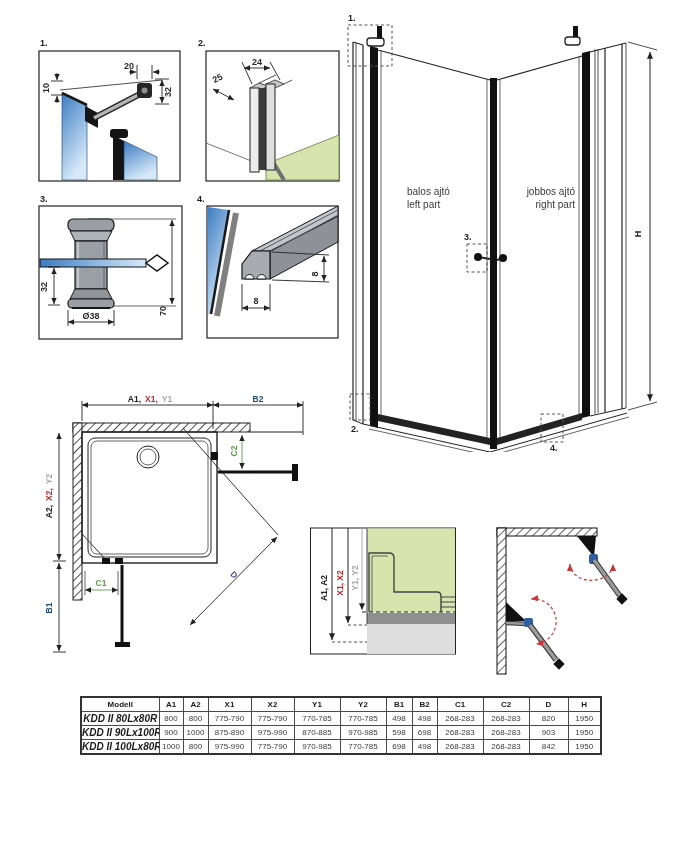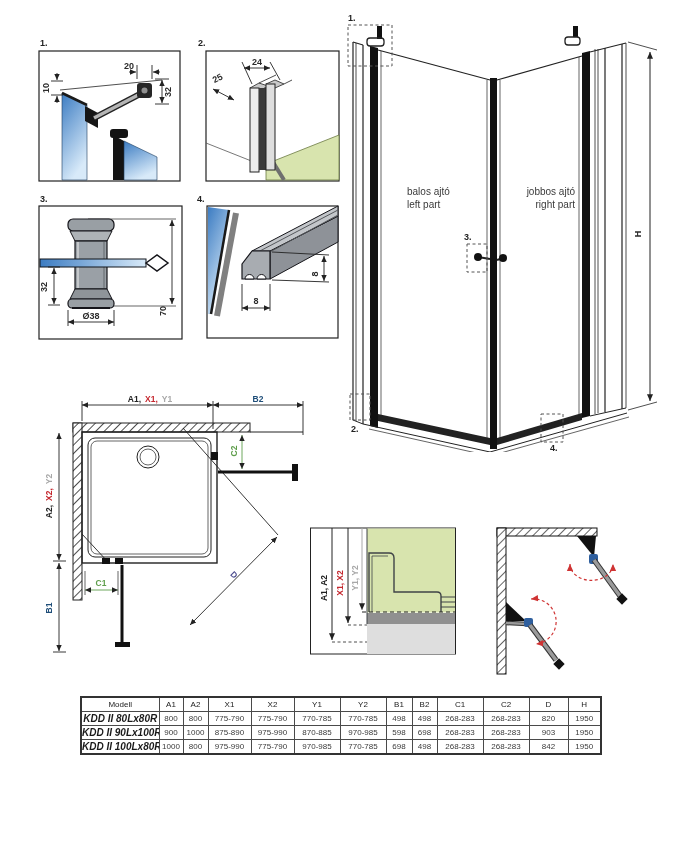--- a/index.html
+++ b/index.html
@@ -9,21 +9,21 @@
   
   .mk{font-size:9px;font-weight:700;fill:#222;}
   .dt{font-size:9px;font-weight:700;fill:#2b2b2b;}
   .dts{font-size:8.5px;font-weight:700;}
   .lbl{font-size:10px;fill:#3a3a3a;}
   
   table.spec{border-collapse:collapse;table-layout:fixed;width:522px;font-size:8px;color:#3a3a3a;}
   table.spec td,table.spec th{border:1px solid #4a4a4a;text-align:center;vertical-align:middle;
       height:13px;padding:0;white-space:nowrap;overflow:hidden;}
   table.spec{border:2px solid #333;}
-  table.spec th{font-weight:400;color:#1a1a1a;}
+  table.spec th{font-weight:700;color:#1a1a1a;}
   table.spec td.model{font-weight:700;font-style:italic;color:#1a1a1a;font-size:10px;}
   .hc-black{color:#1a1a1a;}
   .hc-red{color:#c5282f;}
   .hc-gray{color:#a8a8a8;}
   .hc-blue{color:#1f4e79;}
   .hc-green{color:#5f9e4c;}
   .hc-purple{color:#4f4f8f;}
 </style>
 </head>
 <body>

